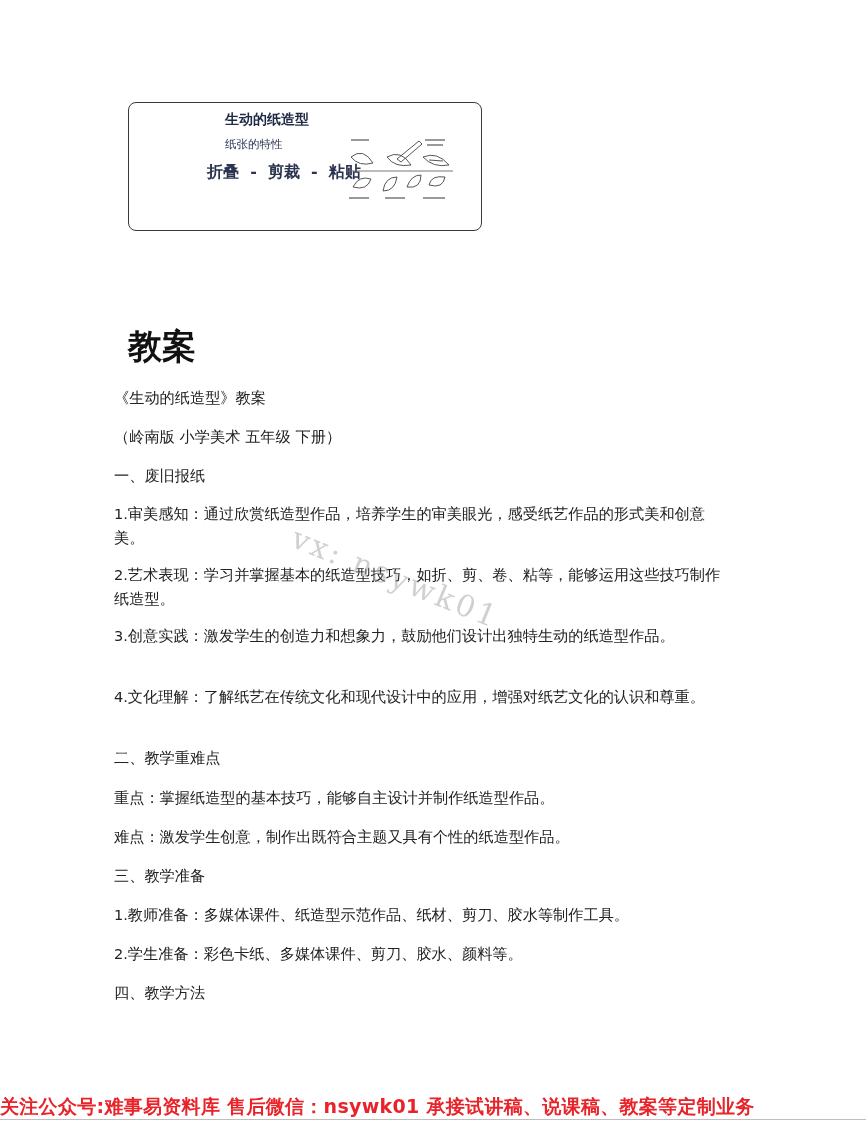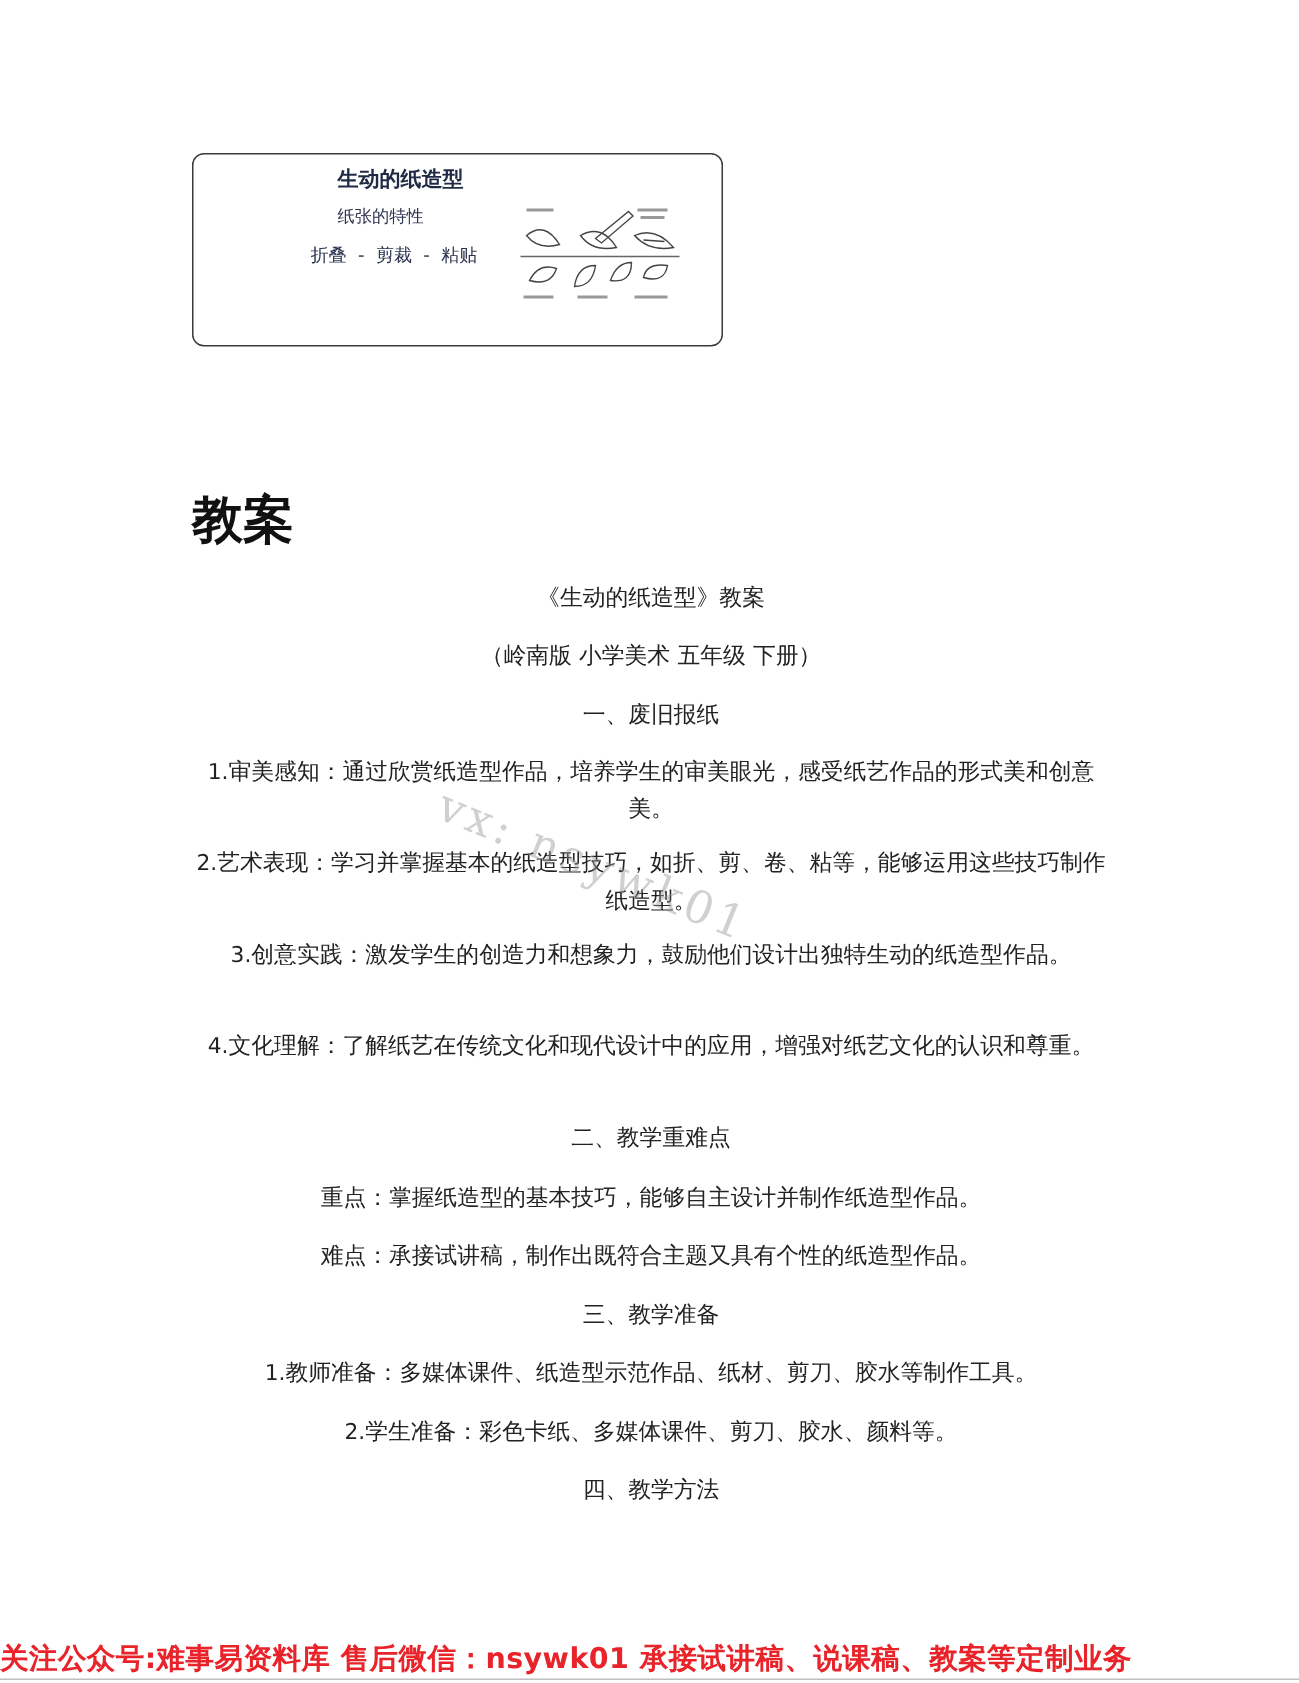--- a/index.html
+++ b/index.html
@@ -14,29 +14,29 @@
   .slide-title {
     position:absolute; left:96px; top:8px; font-family:Liberation Sans, sans-serif;
     font-weight:bold; font-size:14px; color:#1f2a44;
   }
   .slide-sub {
     position:absolute; left:96px; top:34px; font-family:Liberation Serif, serif;
     font-size:11.5px; color:#2a3350;
   }
   .slide-steps {
     position:absolute; left:78px; top:59px; font-family:"DejaVu Sans", sans-serif;
-    font-size:12px; color:#2a3350; white-space:pre;
+    font-size:16px; color:#2a3350; white-space:pre;font-weight:bold;
   }
   .sketch { position:absolute; left:216px; top:32px; width:110px; height:70px; }
   .heading {
     position:absolute; left:128px; top:324px; font-family:"DejaVu Sans", sans-serif;
     font-weight:bold; font-size:34px; color:#111;
   }
   .para {
-    position:absolute; left:128px; width:612px; font-size:15.2px; line-height:24px; color:#222;text-align:center;
+    position:absolute; left:114px; width:612px; font-size:15.2px; line-height:24px; color:#222;
   }
   .para .num { font-family:"DejaVu Sans", sans-serif; font-size:14.5px; }
   .watermark {
     position:absolute; left:300px; top:520px; font-family:"DejaVu Serif", serif;
     font-size:30px; color:rgba(150,150,150,0.45); transform:rotate(22deg);
     transform-origin:left top; letter-spacing:3px; pointer-events:none;
   }
   .footer-banner {
     position:absolute; left:0; top:1090px; width:686px; height:32px;
     font-family:"DejaVu Sans", sans-serif; font-weight:bold; font-size:19px;
@@ -91,21 +91,21 @@
 </div>
 <div class="para" style="top:624px">
   <span class="num">3.</span><span>创意实践：激发学生的创造力和想象力，鼓励他们设计出独特生动的纸造型作品。</span>
 </div>
 <div class="para" style="top:685px">
   <span class="num">4.</span><span>文化理解：了解纸艺在传统文化和现代设计中的应用，增强对纸艺文化的认识和尊重。</span>
 </div>
 
 <div class="para" style="top:746px">二、教学重难点</div>
 <div class="para" style="top:786px">重点：掌握纸造型的基本技巧，能够自主设计并制作纸造型作品。</div>
-<div class="para" style="top:825px">难点：承接试讲稿，制作出既符合主题又具有个性的纸造型作品。</div>
+<div class="para" style="top:825px">难点：激发学生创意，制作出既符合主题又具有个性的纸造型作品。</div>
 <div class="para" style="top:864px">三、教学准备</div>
 
 <div class="para" style="top:903px">
   <span class="num">1.</span><span>教师准备：多媒体课件、纸造型示范作品、纸材、剪刀、胶水等制作工具。</span>
 </div>
 <div class="para" style="top:942px">
   <span class="num">2.</span><span>学生准备：彩色卡纸、多媒体课件、剪刀、胶水、颜料等。</span>
 </div>
 <div class="para" style="top:981px">四、教学方法</div>
 

